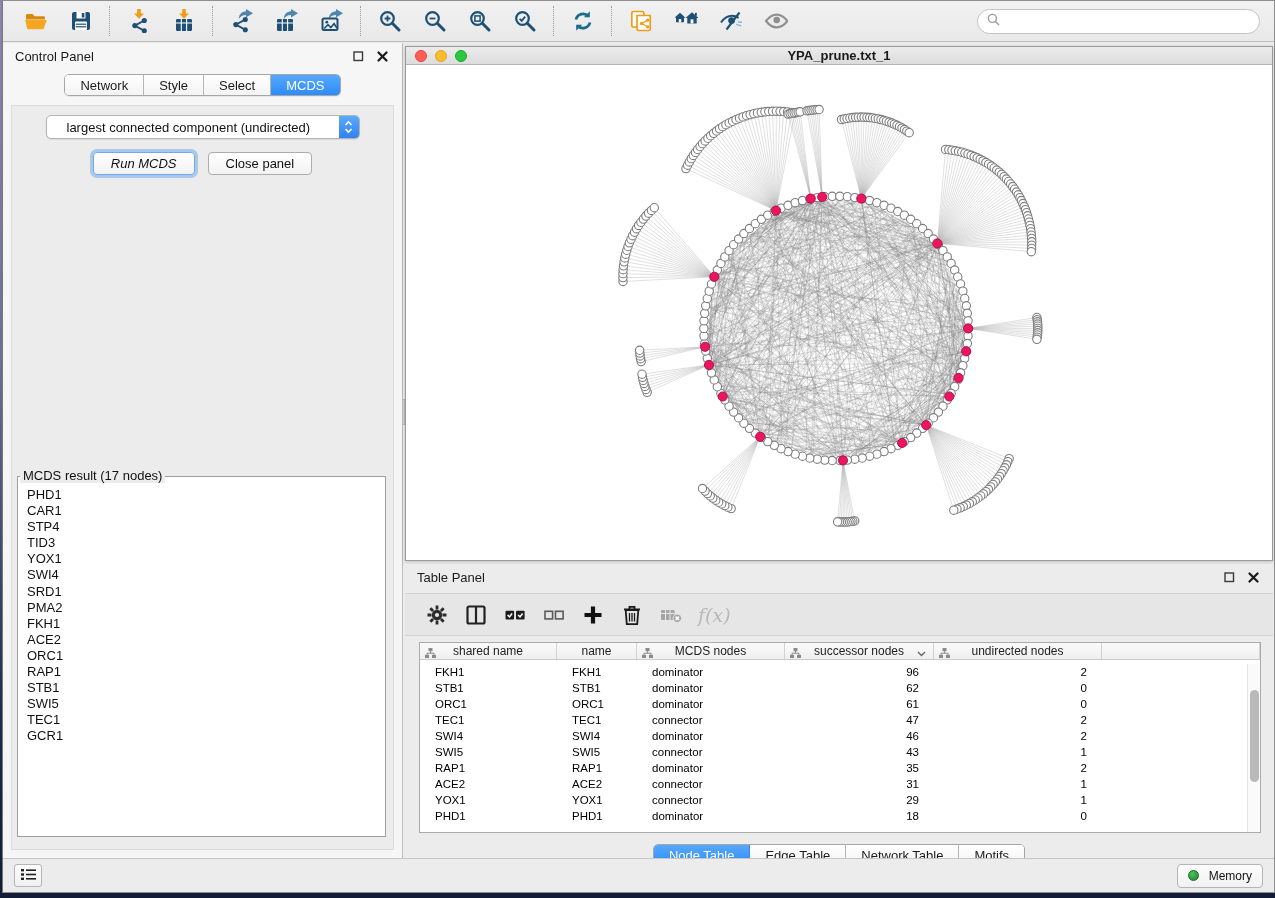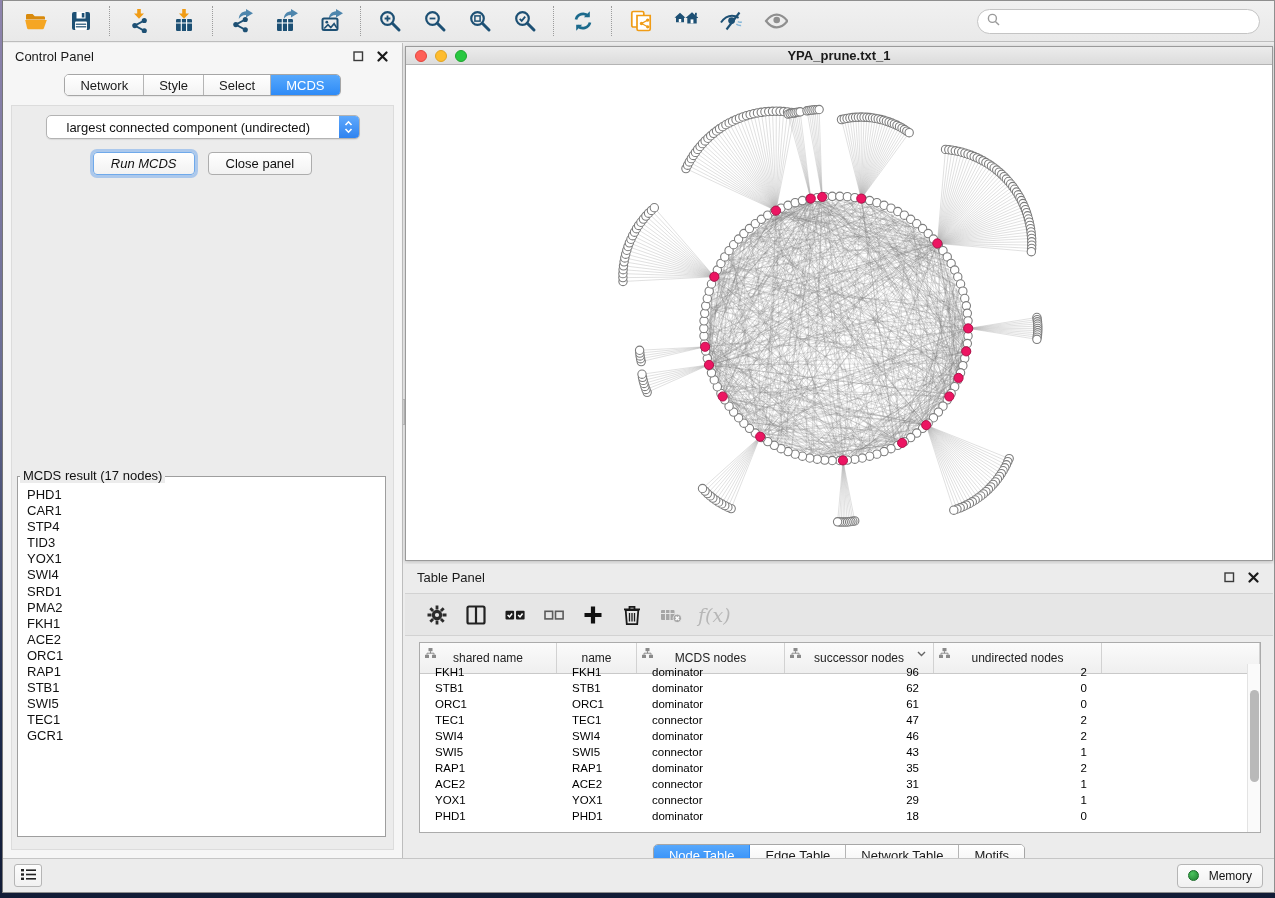--- a/index.html
+++ b/index.html
@@ -120,21 +120,21 @@
     background:#e6e6e6; border-top:1px solid #d2d2d2; border-bottom:1px solid #d2d2d2;
     display:flex; align-items:center; padding-left:20px;
   }
   .tp-icon { width:24px; height:24px; margin-right:15px; display:flex; align-items:center; justify-content:flex-start; }
   .tp-icon.disabled { opacity:.9; }
   .fx { font-family:"DejaVu Serif", serif; font-style:italic; font-size:19px; color:#b2b2b2; }
   .table-box {
     position:absolute; left:14px; right:12px; top:78px; height:191px;
     background:#fff; border:1px solid #ababab;
   }
-  .thead { display:grid; grid-template-columns:137px 80px 148px 149px 168px 1fr; height:31px;
+  .thead { display:grid; grid-template-columns:137px 80px 148px 149px 168px 1fr; height:17px;
     background:linear-gradient(180deg,#fbfbfb,#efefef); border-bottom:1px solid #c9c9c9; }
   .th {
     position:relative; display:flex; align-items:center; justify-content:center;
     font-size:12px; color:#222; border-right:1px solid #d2d2d2; overflow:hidden;
   }
   .th .tree-ic { position:absolute; left:5px; top:5px; }
   .th .sort-ic { position:absolute; right:7px; top:8px; }
   .tbody { position:absolute; left:0; right:13px; top:21px; bottom:0; overflow:hidden; }
   .tr { display:grid; grid-template-columns:137px 80px 148px 149px 168px 1fr; height:16px; }
   .td { font-size:11.5px; color:#000; padding-left:15px; display:flex; align-items:center; }

